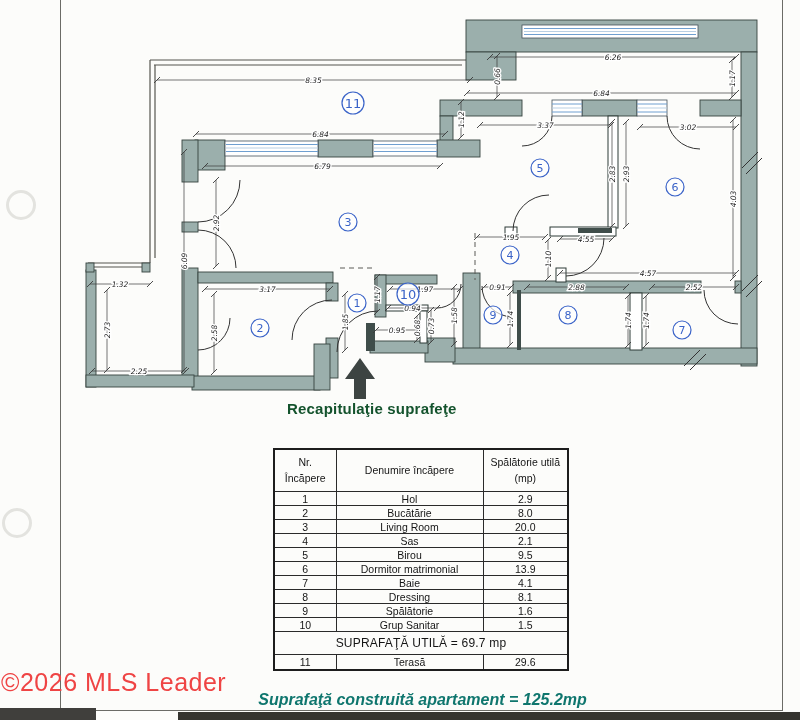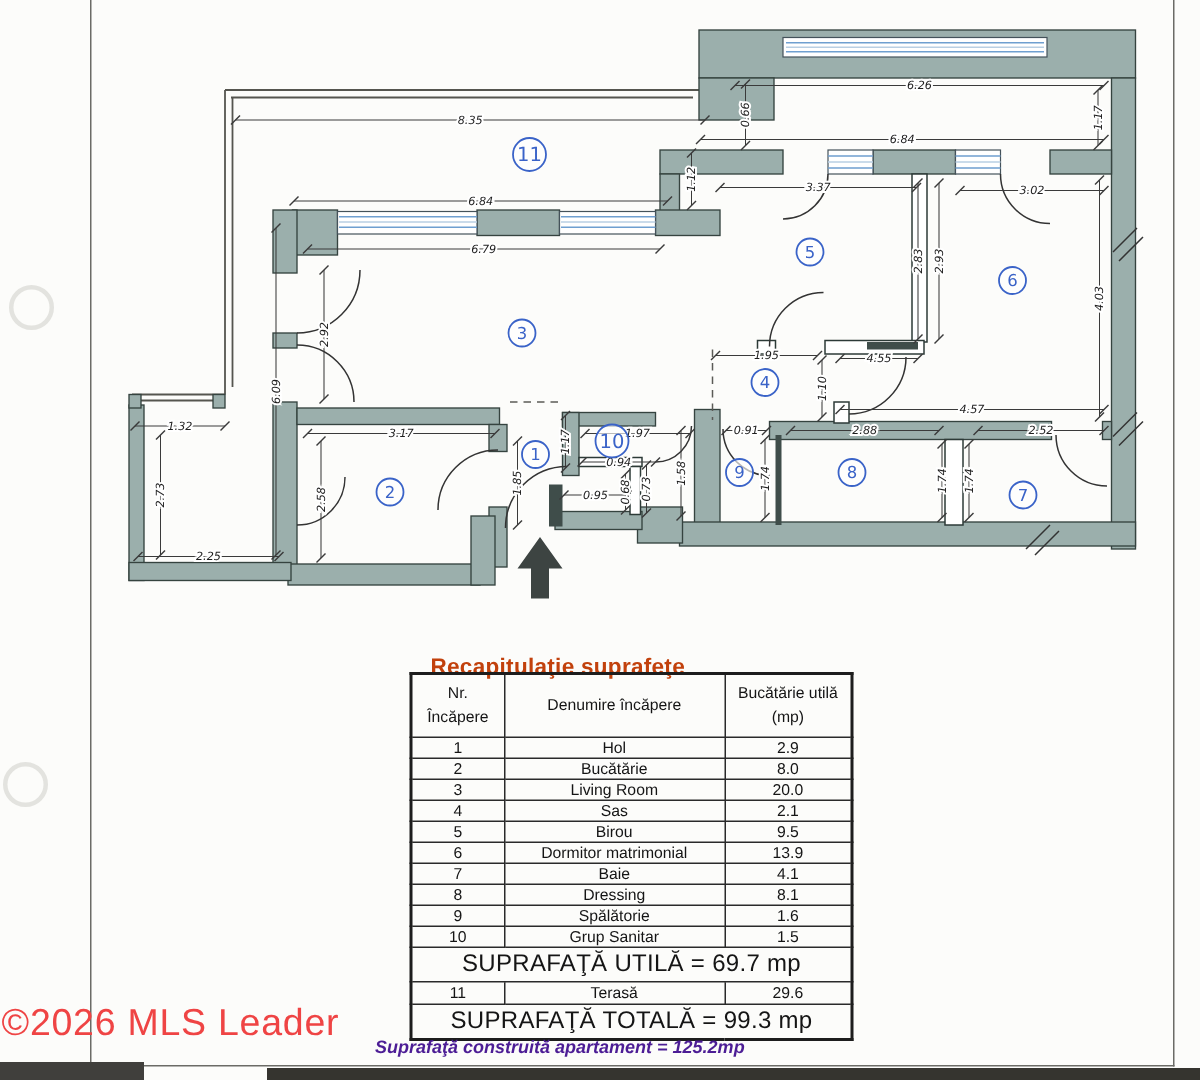--- a/index.html
+++ b/index.html
@@ -10,33 +10,33 @@
   #pb-left{left:60px;top:0;width:1px;height:711px;}
   #pb-right{left:782px;top:0;width:1px;height:711px;}
   #pb-bottom{left:60px;top:710px;width:723px;height:1px;}
   
   .hole{position:absolute;border:3px solid #e3e3df;border-radius:50%;width:24px;height:24px;}
   #hole1{left:6px;top:190px;}
   #hole2{left:2px;top:508px;}
   
   #plan{position:absolute;left:0;top:0;width:800px;height:412px;}
   
-  #tbl-title{position:absolute;left:287px;top:436px;font-size:15px;font-weight:bold;color:#c2410c;letter-spacing:.2px;text-align:center;}
+  #tbl-title{position:absolute;left:287px;top:400px;font-size:15px;font-weight:bold;color:#14532d;letter-spacing:.2px;text-align:center;}
   #areas-table{position:absolute;left:273px;top:448px;width:294px;border-collapse:collapse;
       font-size:10.5px;color:#151515;table-layout:fixed;}
   #areas-table td,#areas-table th{border:1px solid #2a2a2a;text-align:center;vertical-align:middle;
       padding:0 2px;font-weight:normal;overflow:hidden;}
   #areas-table{border:2px solid #1d1d1d;}
   #areas-table .hdr td{height:41px;font-size:10.5px;line-height:1.5;}
   #areas-table .r td{height:13px;}
-  #areas-table .merged td{height:22px;font-size:16px;letter-spacing:.2px;}
+  #areas-table .merged td{height:22px;font-size:12px;letter-spacing:.2px;}
   #areas-table .r11 td{height:14px;}
   col.c1{width:62px;} col.c2{width:147px;} col.c3{width:85px;}
-  #built-line{position:absolute;left:250px;top:691px;width:345px;text-align:left;
-      font-style:italic;font-weight:600;font-size:12px;color:#4c1d95;}
+  #built-line{position:absolute;left:250px;top:691px;width:345px;text-align:center;
+      font-style:italic;font-weight:600;font-size:16px;color:#0f766e;}
   #watermark{position:absolute;left:1px;top:668px;font-size:25px;color:#ef4444;letter-spacing:.5px;}
   
   .scanbar{position:absolute;}
   #bar-l{left:0;top:708px;width:96px;height:12px;background:#403f3c;}
   #bar-r{left:178px;top:712px;width:622px;height:8px;background:#35342f;}
 </style>
 </head>
 <body>
 
 <div class="pb" id="pb-left"></div>
@@ -432,21 +432,21 @@
 <table id="areas-table">
   <colgroup>
       <col class="c1">
       <col class="c2">
       <col class="c3">
     </colgroup>
   <tbody>
     <tr class="hdr">
       <td><span>Nr.</span><br><span>Încăpere</span></td>
       <td>Denumire încăpere</td>
-      <td><span>Bucătărie utilă</span><br><span>(mp)</span></td>
+      <td><span>Spălătorie utilă</span><br><span>(mp)</span></td>
     </tr>
 
   <tr class="r">
         <td>1</td>
         <td>Hol</td>
         <td>2.9</td>
       </tr>
       <tr class="r">
         <td>2</td>
         <td>Bucătărie</td>
@@ -493,22 +493,19 @@
         <td>1.5</td>
       </tr>
       <tr class="merged">
         <td colspan="3">SUPRAFAŢĂ UTILĂ = 69.7 mp</td>
       </tr>
       <tr class="r r11">
         <td>11</td>
         <td>Terasă</td>
         <td>29.6</td>
       </tr>
-      <tr class="merged">
-        <td colspan="3">SUPRAFAŢĂ TOTALĂ = 99.3 mp</td>
-      </tr>
     </tbody>
 </table>
 
 <div id="built-line">Suprafaţă construită apartament = 125.2mp</div>
 <div id="watermark">©2026 MLS Leader</div>
 <div class="scanbar" id="bar-l"></div>
 <div class="scanbar" id="bar-r"></div>
 
 </body></html>

